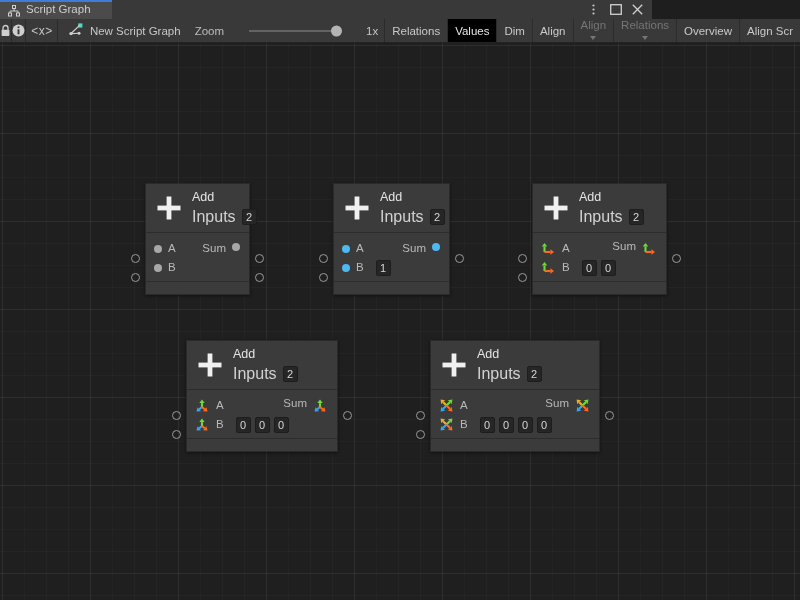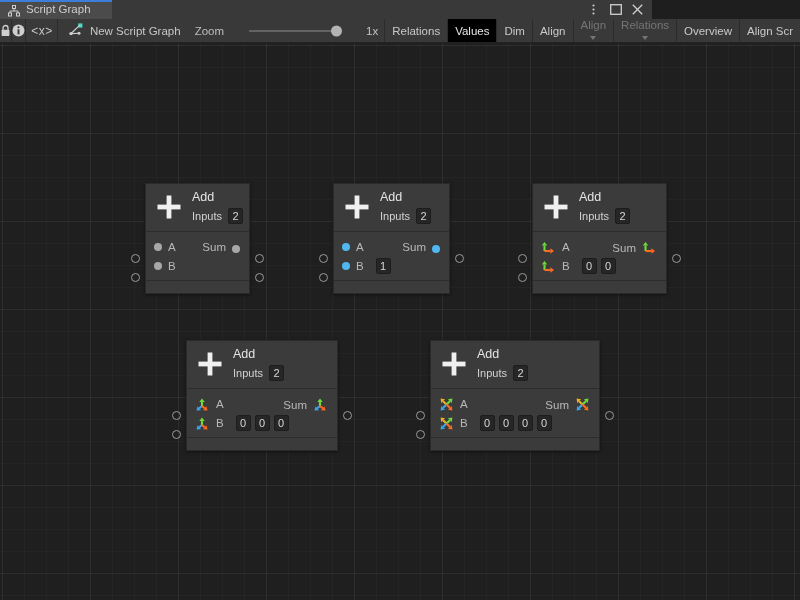--- a/index.html
+++ b/index.html
@@ -117,21 +117,21 @@
   }
   .node-head {
     display: flex; align-items: center;
     padding: 7px 10px 7px 8px;
     border-bottom: 1px solid #2c2c2c;
   }
   .plus-icon { width: 30px; height: 30px; flex: 0 0 30px; margin-right: 8px; }
   .head-text { display: flex; flex-direction: column; gap: 3px; }
   .node-title { color: #e4e4e4; font-size: 12.5px; line-height: 1.1; }
   .node-subrow { display: flex; align-items: center; gap: 6px; }
-  .node-sub { color: #d2d2d2; font-size: 11px; line-height: 1.1; }
+  .node-sub { color: #d2d2d2; font-size: 16px; line-height: 1.1; }
 
   .numfield {
     background: #262626;
     border: 1px solid #1d1d1d;
     border-radius: 2px;
     color: #d6d6d6;
     font-size: 11px;
     min-width: 15px;
     height: 16px;
     line-height: 14px;
@@ -143,21 +143,21 @@
     background: #3b3b3b;
     padding: 6px 0 4px 0;
   }
   .port-row {
     display: flex; align-items: center;
     height: 19px;
     padding: 0 9px 0 8px;
     gap: 6px;
   }
   .port-in { display: flex; align-items: center; gap: 6px; }
-  .port-out { display: flex; align-items: flex-end; gap: 6px; margin-left: auto; }
+  .port-out { display: flex; align-items: flex-start; gap: 6px; margin-left: auto; }
   .plabel { color: #b9b9b9; font-size: 11.5px; line-height: 1; }
   .fields { display: flex; align-items: center; gap: 4px; margin-left: 6px; }
 
   .dot { width: 8px; height: 8px; border-radius: 50%; display:block; }
   .dot.grey { background: #a8a8a8; }
   .dot.blue { background: #4fb8f0; }
 
   .vec { display:block; }
 
   .node-foot {

